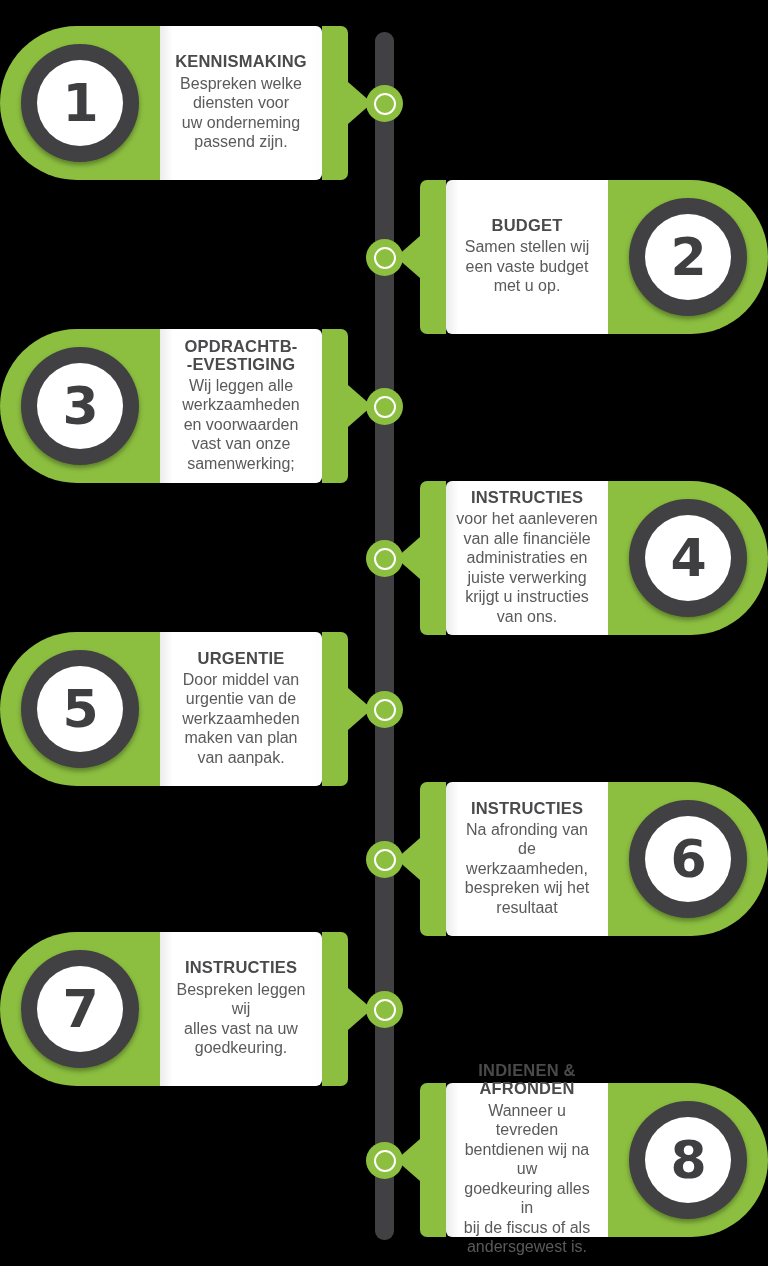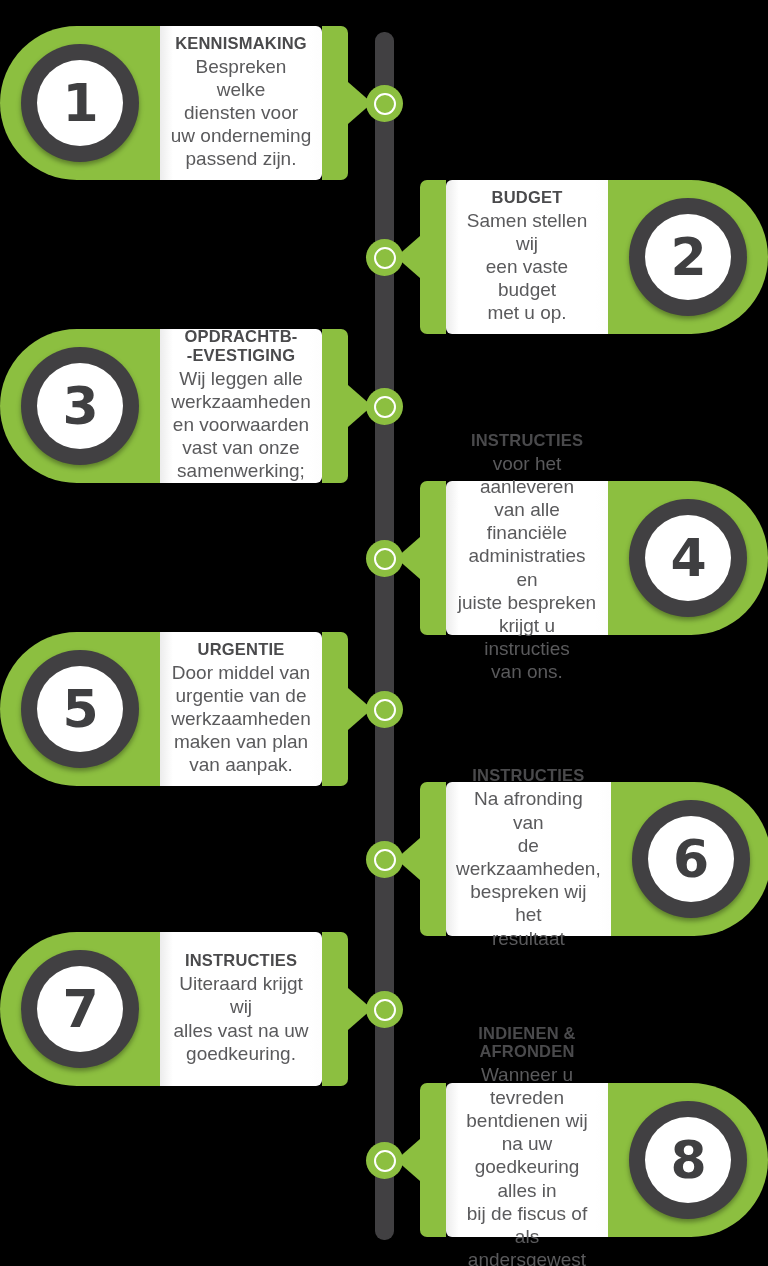--- a/index.html
+++ b/index.html
@@ -66,21 +66,21 @@
   }
   .card.left .text-panel{border-radius:0 6px 6px 0;}
   .card.right .text-panel{border-radius:6px 0 0 6px;}
 
   .c-title{
     font-size:16.5px;font-weight:bold;color:#4a4a4c;
     text-align:center;line-height:1.1;letter-spacing:.2px;
     margin-bottom:3px;white-space:pre-line;
   }
   .c-body{
-    font-size:19px;color:#5a5a5c;text-align:center;line-height:1.22;
+    font-size:16px;color:#5a5a5c;text-align:center;line-height:1.22;
     white-space:pre-line;
   }
 
   
   .strip{
     position:relative;flex:0 0 26px;width:26px;background:#8cbf40;
   }
   .card.left .strip{border-radius:0 7px 7px 0;}
   .card.right .strip{border-radius:7px 0 0 7px;}
   .strip .arrow{
@@ -164,21 +164,21 @@
             <div class="badge-inner">
               <span class="badge-num">4</span>
             </div>
           </div>
         </div>
         <div class="text-panel">
           <div class="c-title">INSTRUCTIES</div>
           <div class="c-body">voor het aanleveren
 van alle financiële
 administraties en
-juiste bespreken
+juiste verwerking
 krijgt u instructies
 van ons.</div>
         </div>
         <div class="strip">
           <div class="arrow"></div>
         </div>
       </div>
       <div class="card left" style="top: 632px;">
         <div class="disc-panel">
           <div class="badge">
@@ -221,21 +221,21 @@
       <div class="card left" style="top: 932px;">
         <div class="disc-panel">
           <div class="badge">
             <div class="badge-inner">
               <span class="badge-num">7</span>
             </div>
           </div>
         </div>
         <div class="text-panel">
           <div class="c-title">INSTRUCTIES</div>
-          <div class="c-body">Uiteraard krijgt wij
+          <div class="c-body">Bespreken leggen wij
 alles vast na uw
 goedkeuring.</div>
         </div>
         <div class="strip">
           <div class="arrow"></div>
         </div>
       </div>
       <div class="card right" style="top: 1083px;">
         <div class="disc-panel">
           <div class="badge">

